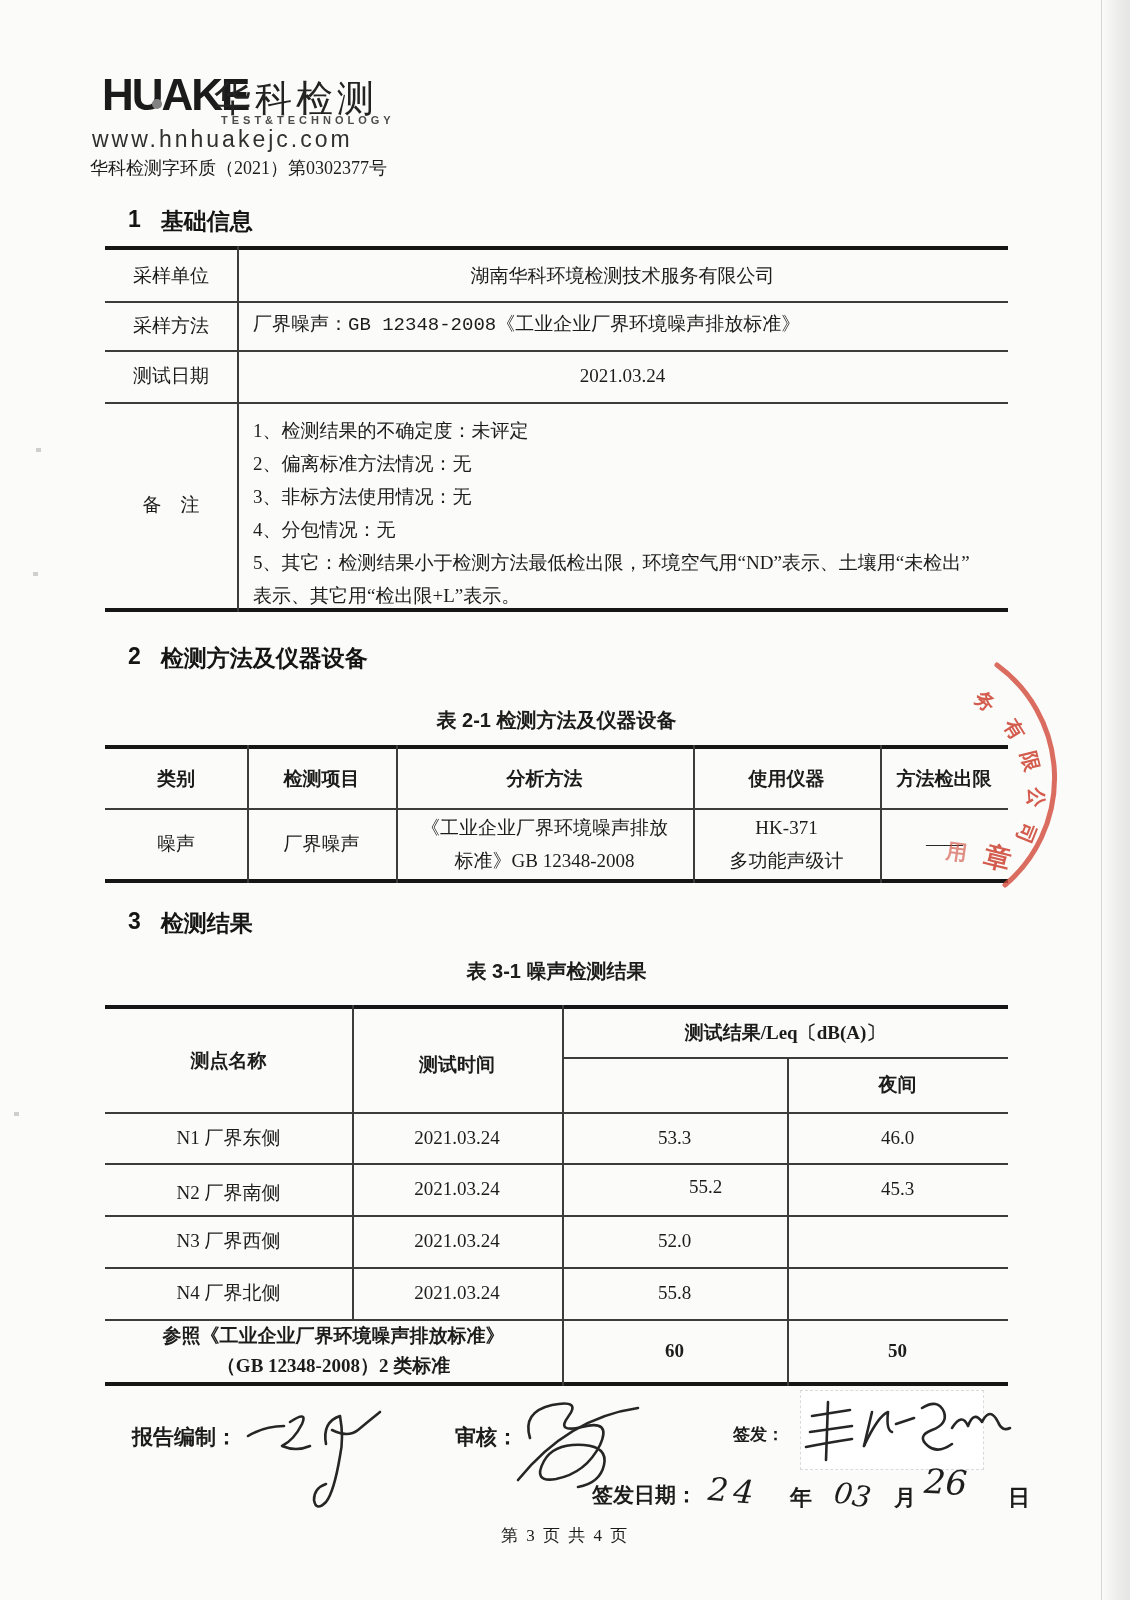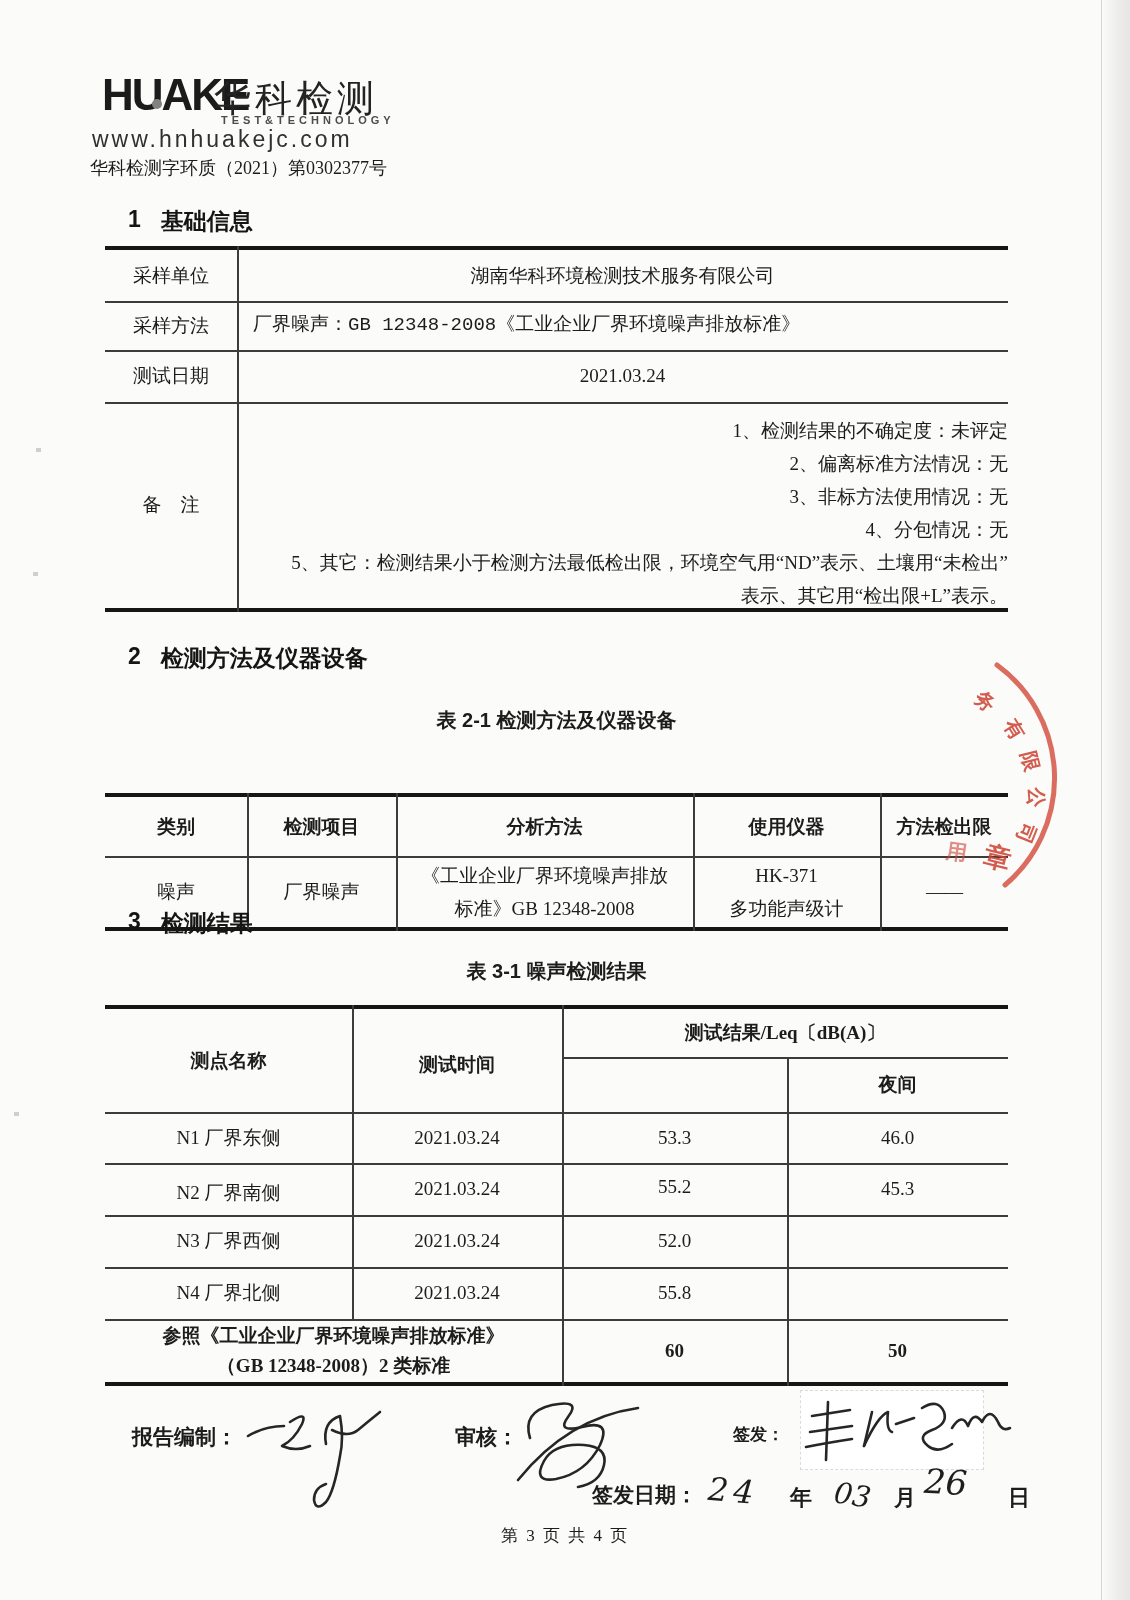--- a/index.html
+++ b/index.html
@@ -57,37 +57,37 @@
     <div class="cell" style="left:0;top:4px;width:132px;height:51px;">采样单位</div>
     <div class="cell" style="left:132px;top:4px;width:771px;height:51px;">湖南华科环境检测技术服务有限公司</div>
 
     <div class="cell" style="left:0;top:55px;width:132px;height:49px;">采样方法</div>
     <div class="cell left" style="left:148px;top:55px;width:755px;height:49px;font-family:Liberation Mono, monospace;">厂界噪声：GB 12348-2008《工业企业厂界环境噪声排放标准》</div>
 
     <div class="cell" style="left:0;top:104px;width:132px;height:52px;">测试日期</div>
     <div class="cell" style="left:132px;top:104px;width:771px;height:52px;">2021.03.24</div>
 
     <div class="cell" style="left:0;top:156px;width:132px;height:206px;">备　注</div>
-    <div class="abs" style="left:148px;top:168px;width:755px;font-size:19px;line-height:33px;text-align:right;">
+    <div class="abs" style="left:148px;top:168px;width:755px;font-size:19px;line-height:33px;">
       <div>1、检测结果的不确定度：未评定</div>
       <div>2、偏离标准方法情况：无</div>
       <div>3、非标方法使用情况：无</div>
       <div>4、分包情况：无</div>
       <div>5、其它：检测结果小于检测方法最低检出限，环境空气用“ND”表示、土壤用“未检出”</div>
       <div>表示、其它用“检出限+L”表示。</div>
     </div>
   </div>
 
   <div class="sec-head" style="left:128px;top:643px;">
     <span>2</span>
     <span>检测方法及仪器设备</span>
   </div>
   <div class="tbl-title" style="top:707px;">表 2-1  检测方法及仪器设备</div>
 
-  <div class="abs" style="left:105px;top:745px;width:903px;height:138px;margin-top:48px;">
+  <div class="abs" style="left:105px;top:745px;width:903px;height:138px;">
     <div class="hline thick" style="left:0;top:0;width:903px;"></div>
     <div class="hline" style="left:0;top:63px;width:903px;"></div>
     <div class="hline thick" style="left:0;top:134px;width:903px;"></div>
     <div class="vline" style="left:142px;top:0;height:138px;"></div>
     <div class="vline" style="left:291px;top:0;height:138px;"></div>
     <div class="vline" style="left:588px;top:0;height:138px;"></div>
     <div class="vline" style="left:775px;top:0;height:138px;"></div>
 
     <div class="cell bold" style="left:0;top:4px;width:142px;height:59px;">类别</div>
     <div class="cell bold" style="left:142px;top:4px;width:149px;height:59px;">检测项目</div>
@@ -132,21 +132,21 @@
     <div class="cell bold" style="left:457px;top:4px;width:446px;height:48px;">测试结果/Leq〔dB(A)〕</div>
     <div class="cell bold" style="left:682px;top:52px;width:221px;height:55px;">夜间</div>
 
     <div class="cell" style="left:0;top:107px;width:247px;height:51px;">N1 厂界东侧</div>
     <div class="cell" style="left:247px;top:107px;width:210px;height:51px;">2021.03.24</div>
     <div class="cell" style="left:457px;top:107px;width:225px;height:51px;">53.3</div>
     <div class="cell" style="left:682px;top:107px;width:221px;height:51px;">46.0</div>
 
     <div class="cell" style="left:0;top:158px;width:247px;height:60px;">N2 厂界南侧</div>
     <div class="cell" style="left:247px;top:158px;width:210px;height:52px;">2021.03.24</div>
-    <div class="cell" style="left:457px;top:158px;width:225px;height:48px;">55.2</div>
+    <div class="cell" style="left:457px;top:158px;width:225px;height:48px;padding-left:31px;">55.2</div>
     <div class="cell" style="left:682px;top:158px;width:221px;height:52px;">45.3</div>
 
     <div class="cell" style="left:0;top:210px;width:247px;height:52px;">N3 厂界西侧</div>
     <div class="cell" style="left:247px;top:210px;width:210px;height:52px;">2021.03.24</div>
     <div class="cell" style="left:457px;top:210px;width:225px;height:52px;">52.0</div>
 
     <div class="cell" style="left:0;top:262px;width:247px;height:52px;">N4 厂界北侧</div>
     <div class="cell" style="left:247px;top:262px;width:210px;height:52px;">2021.03.24</div>
     <div class="cell" style="left:457px;top:262px;width:225px;height:52px;">55.8</div>
 

